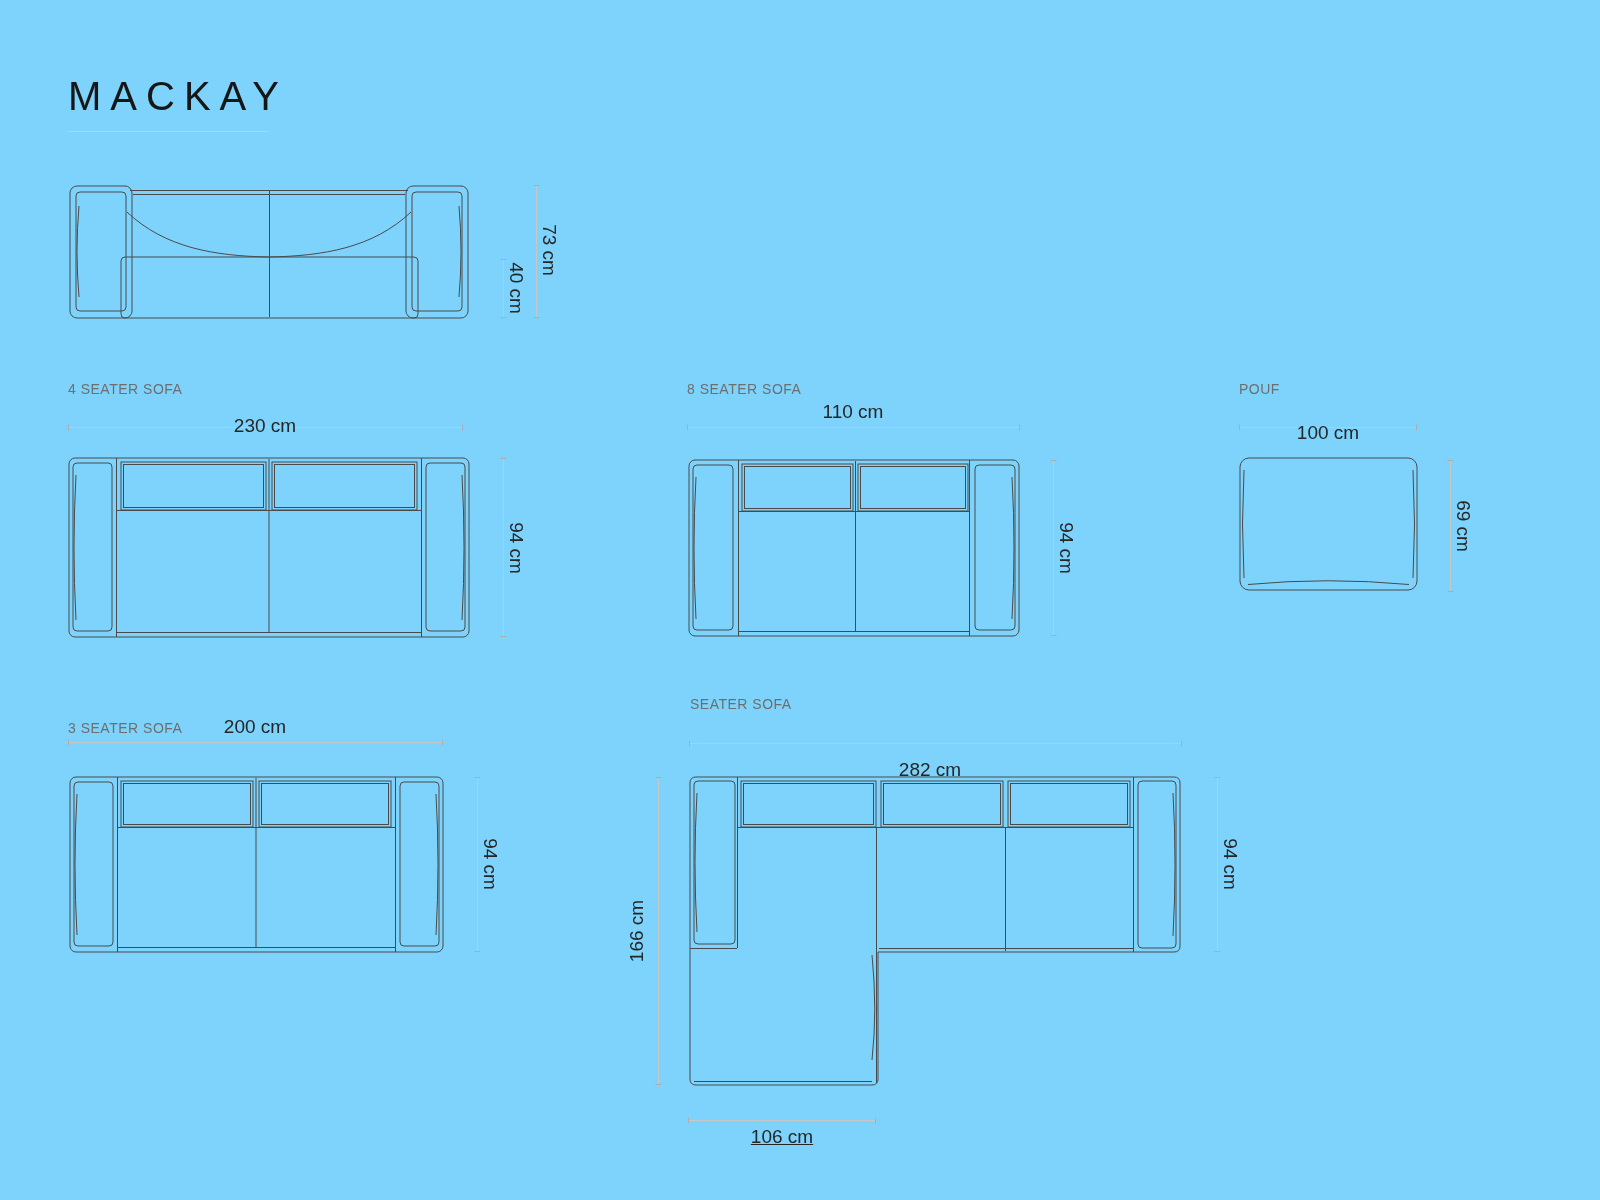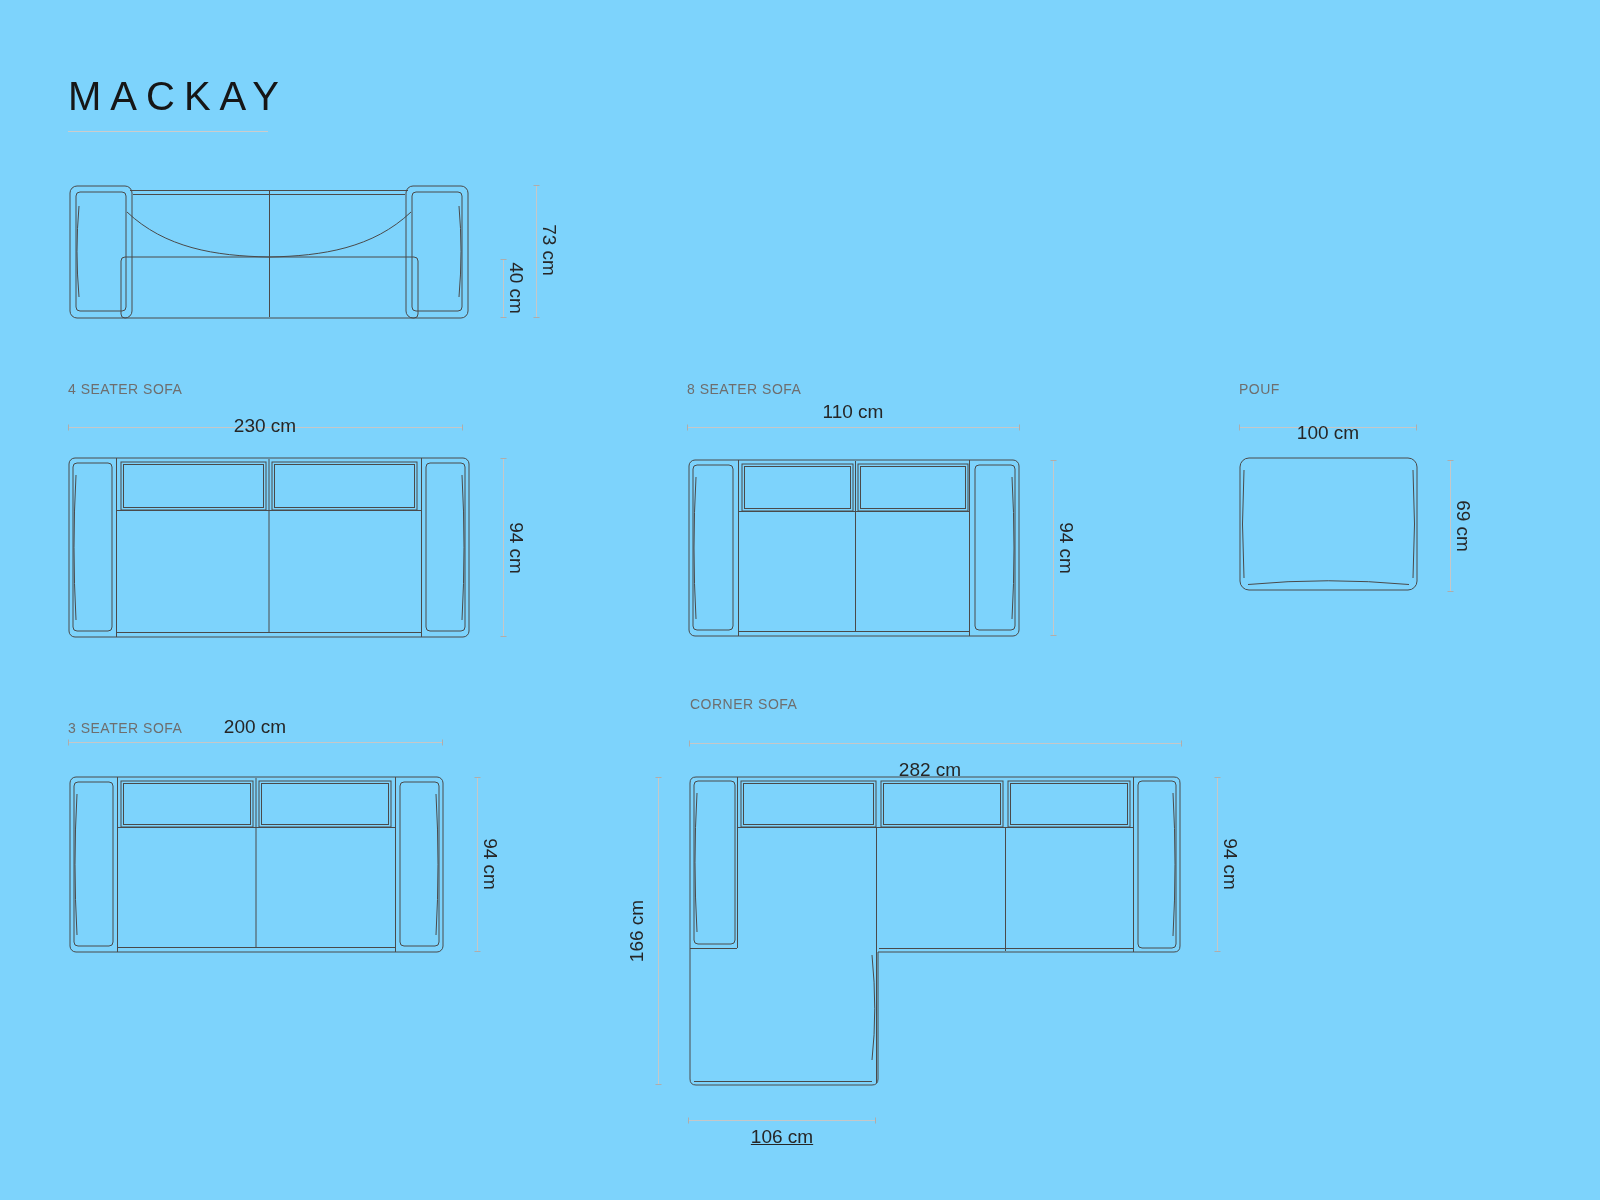--- a/index.html
+++ b/index.html
@@ -168,21 +168,21 @@
     </g>
   </svg>
 
   <div class="abs page-title" style="left:68px;top:74px;">MACKAY</div>
   <div class="title-rule" style="left:68px;top:131px;width:200px;"></div>
 
   <div class="abs prod-label" style="left:68px;top:381px;">4 SEATER SOFA</div>
   <div class="abs prod-label" style="left:687px;top:381px;">8 SEATER SOFA</div>
   <div class="abs prod-label" style="left:1239px;top:381px;">POUF</div>
   <div class="abs prod-label" style="left:68px;top:720px;">3 SEATER SOFA</div>
-  <div class="abs prod-label" style="left:690px;top:696px;">CORNER SOFA</div>
+  <div class="abs prod-label" style="left:690px;top:696px;">SEATER SOFA</div>
 
   <div class="abs dim-h" style="left:265px;top:391px;margin-top:24px;">230 cm</div>
   <div class="abs dim-h" style="left:853px;top:401px;">110 cm</div>
   <div class="abs dim-h" style="left:1328px;top:422px;">100 cm</div>
   <div class="abs dim-h" style="left:255px;top:716px;">200 cm</div>
   <div class="abs dim-h" style="left:930px;top:717px;margin-top:42px;">282 cm</div>
   <div class="abs dim-h" style="left:782px;top:1126px;text-decoration:underline;">106 cm</div>
 
   <div class="abs dim-v" style="left:549px;top:250px;">73 cm</div>
   <div class="abs dim-v" style="left:516px;top:288px;">40 cm</div>

